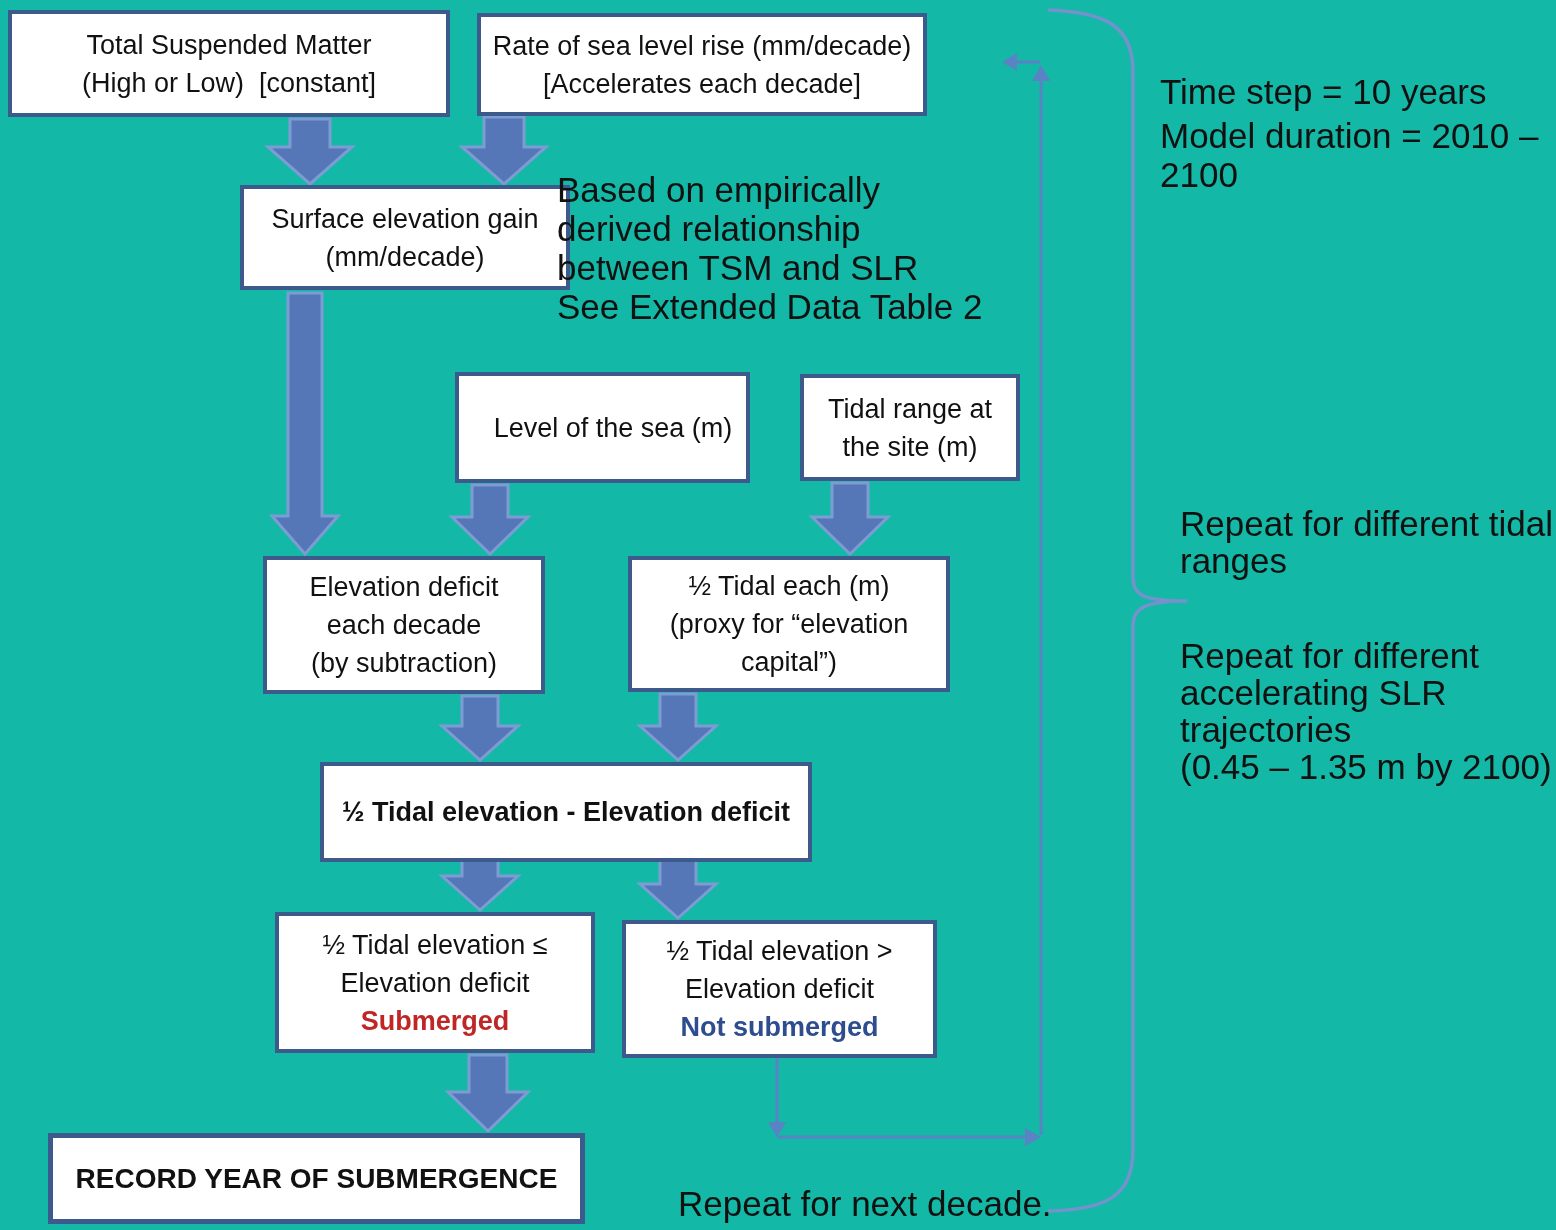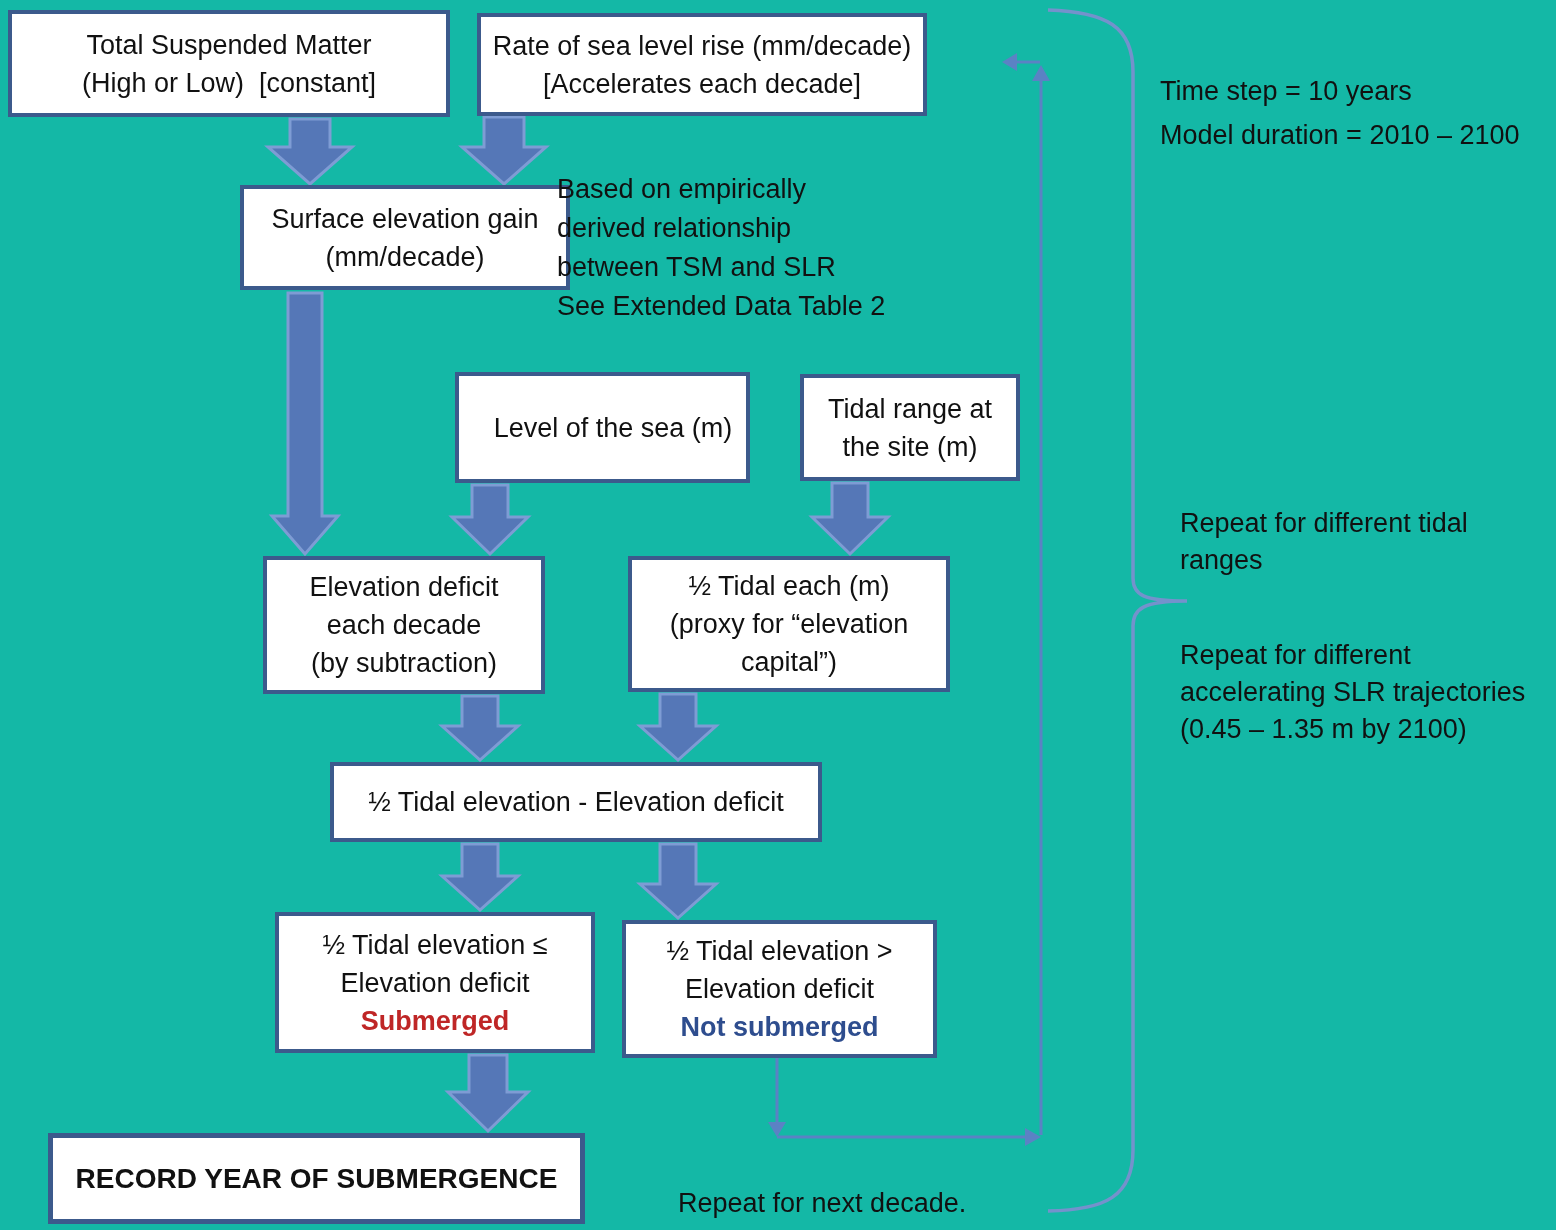--- a/index.html
+++ b/index.html
@@ -27,21 +27,21 @@
     text-align:center; font-size:27px; line-height:38px;
     white-space:pre-wrap; box-sizing:border-box;
   }
   .box .cond{white-space:pre-wrap;}
   .verdict{font-weight:bold; display:block;}
   .verdict.red{color:var(--submerged-red);}
   .verdict.blue{color:var(--not-submerged-blue);}
   .stack{display:flex;flex-direction:column;align-items:center;}
   .record{font-weight:bold; font-size:28px; border-width:5px;}
   .note{
-    position:absolute; font-size:27px; line-height:39px;
+    position:absolute; font-size:35px; line-height:39px;
     white-space:pre-line;
   }
   .note.center{text-align:left;}
 </style>
 </head>
 <body>
 
 <div class="canvas">
 
   <svg class="layer" viewBox="0 0 1556 1230">
@@ -84,21 +84,21 @@
 the site (m)</div>
 
   <div class="box" style="left:263px;top:556px;width:282px;height:138px;">Elevation deficit
 each decade
 (by subtraction)</div>
 
   <div class="box" style="left:628px;top:556px;width:322px;height:136px;">½ Tidal each (m)
 (proxy for “elevation
 capital”)</div>
 
-  <div class="box" style="left:330px;top:762px;width:492px;height:80px;">½ Tidal elevation - Elevation deficit</div>
+  <div class="box" style="left:320px;top:762px;width:492px;height:100px;font-weight:bold;">½ Tidal elevation - Elevation deficit</div>
 
   <div class="box stack" style="left:275px;top:912px;width:320px;height:141px;">
     <span class="cond">½ Tidal elevation ≤
 Elevation deficit</span>
     <span class="verdict red">Submerged</span>
   </div>
 
   <div class="box stack" style="left:622px;top:920px;width:315px;height:138px;">
     <span class="cond">½ Tidal elevation &gt;
 Elevation deficit</span>

